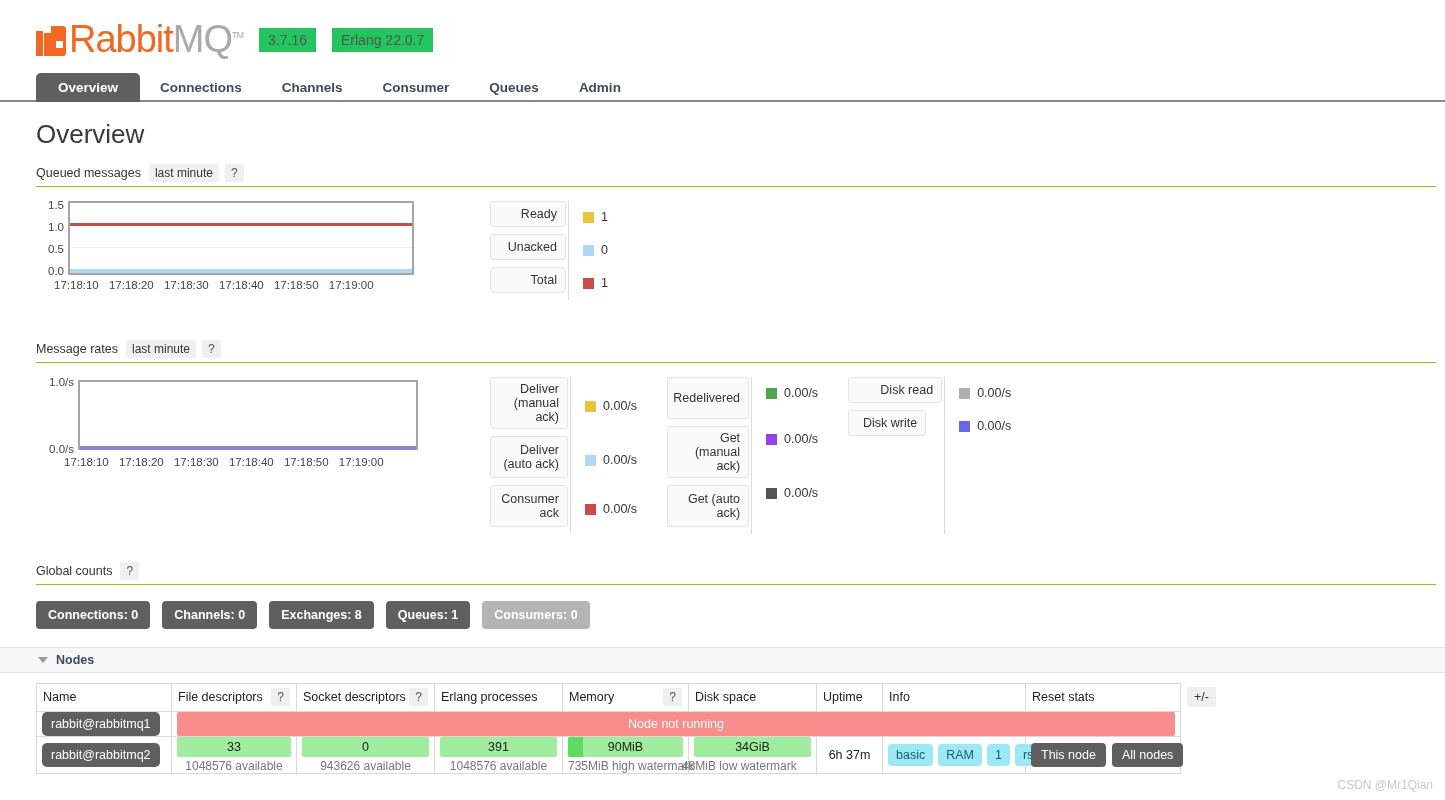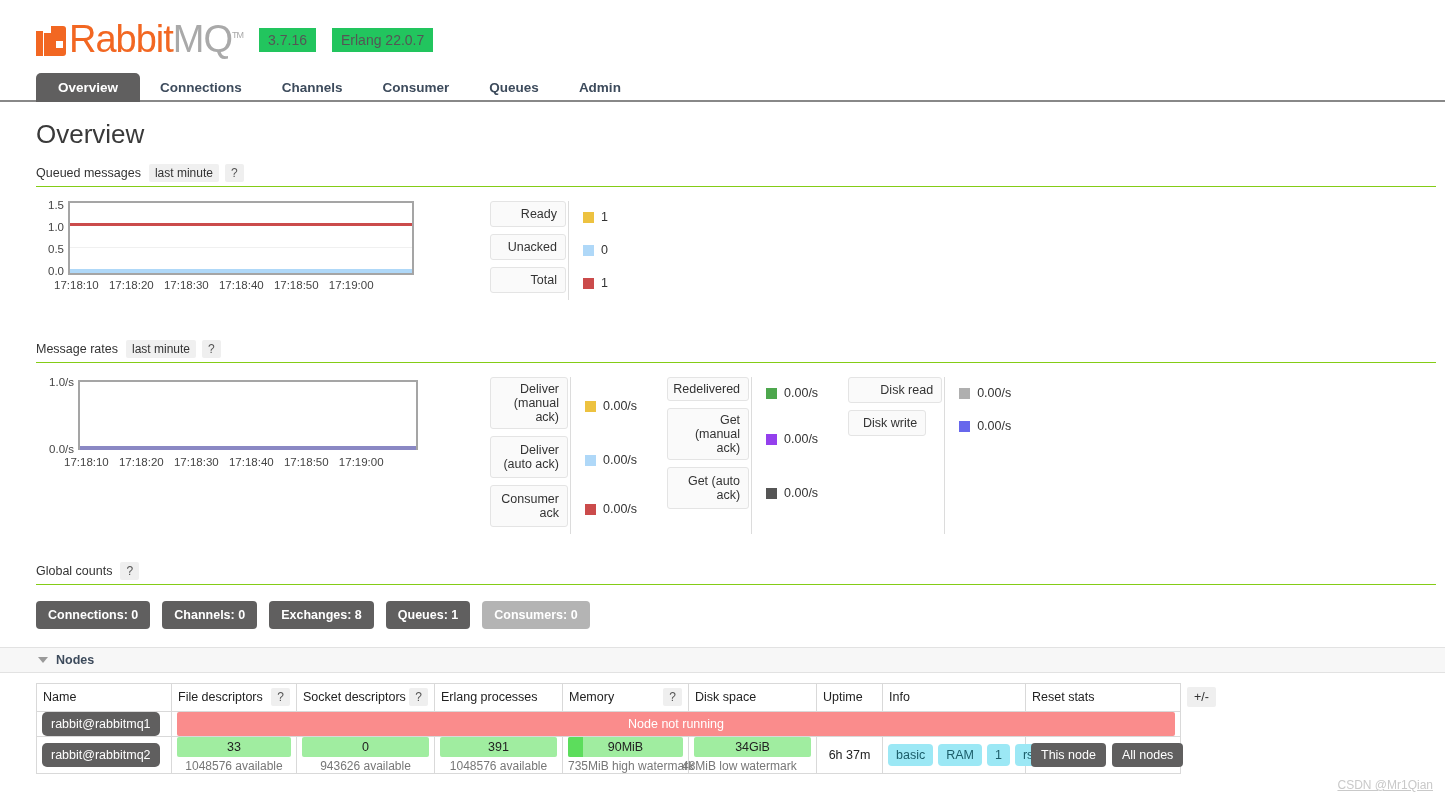--- a/index.html
+++ b/index.html
@@ -144,21 +144,21 @@
     background: #605f5f; color: #fff; border-radius: 4px; padding: 5px 10px;
     font-size: 12.5px; cursor: pointer; white-space: nowrap;
   }
   .plusminus {
     background: #efefef; color: #333; border-radius: 2px; padding: 3px 7px; font-size: 12.5px;
     display: inline-block; cursor: pointer;
   }
   .pm-th { border: none !important; width: 60px; vertical-align: top; background: transparent !important; }
 
   .watermark {
-    position: absolute; right: 12px; bottom: 8px; color: #c9c9c9; font-size: 12px; text-decoration: underline;
+    position: absolute; right: 12px; bottom: 8px; color: #c9c9c9; font-size: 12px;
   }
   .overflow-sub { position: relative; }
   .sub-abs { position: absolute; top: 0; left: 0; white-space: nowrap; }
 </style>
 </head>
 <body>
 
 <div id="page">
 
   <div class="header">
@@ -285,21 +285,21 @@
         </div>
         <div class="legend-val" style="height:49px;">
           <span class="swatch" style="background:#cb4b4b;"></span>
           <span>0.00/s</span>
         </div>
       </div>
     </div>
 
     <div class="legend-group" style="margin-left:30px;">
       <div class="legend-names">
-        <div class="legend-btn" style="width:82px;height:24px;">Redelivered</div>
+        <div class="legend-btn" style="width:82px;height:42px;">Redelivered</div>
         <div class="legend-btn" style="width:82px;height:52px;">Get (manual ack)</div>
         <div class="legend-btn" style="width:82px;height:42px;">Get (auto ack)</div>
       </div>
       <div class="legend-vals">
         <div class="legend-val" style="height:33px;">
           <span class="swatch" style="background:#4da74d;"></span>
           <span>0.00/s</span>
         </div>
         <div class="legend-val" style="height:59px;">
           <span class="swatch" style="background:#9440ed;"></span>

